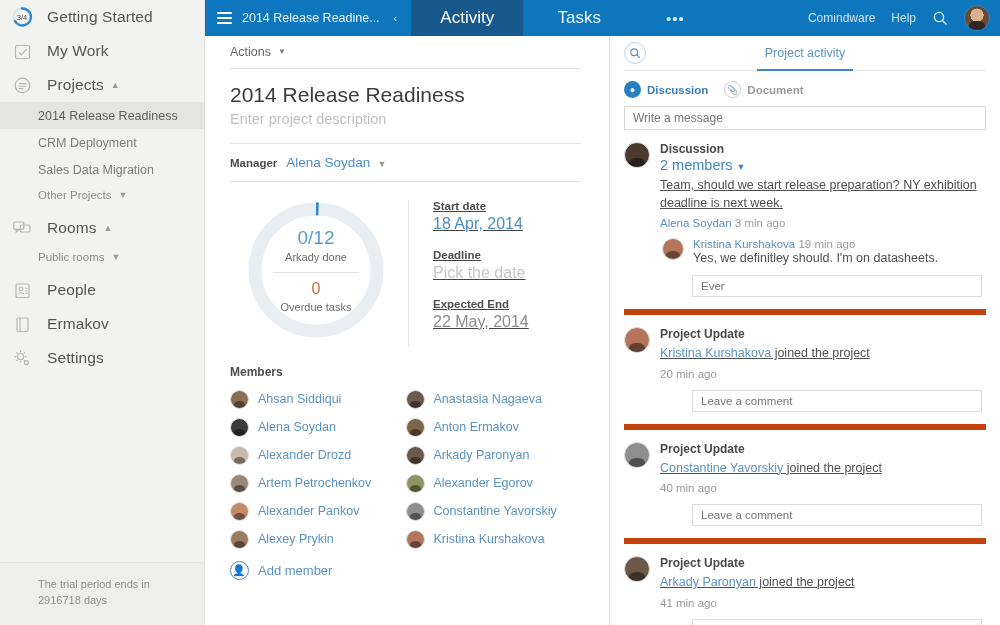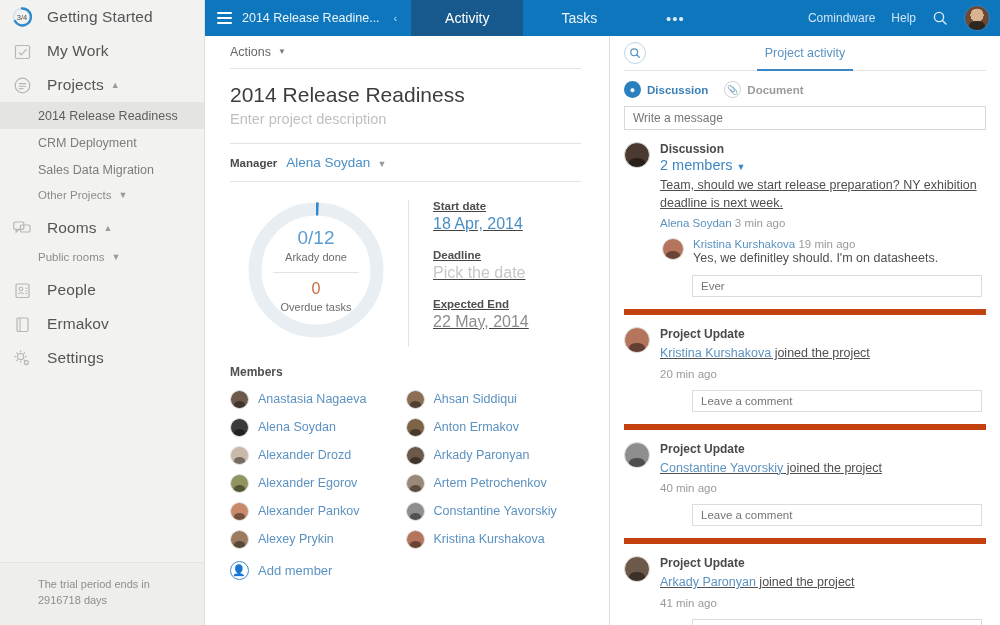--- a/index.html
+++ b/index.html
@@ -64,21 +64,21 @@
   .tb-title-wrap {
     display: flex; align-items: center;
     padding: 0 10px 0 12px; gap: 10px;
   }
   .burger { width: 15px; display: flex; flex-direction: column; gap: 3px; cursor: pointer; }
   .burger i { display: block; height: 2px; background: #fff; border-radius: 1px; }
   .tb-title { font-size: 12.5px; color: #eaf4fb; white-space: nowrap; }
   .tb-collapse { font-size: 11px; color: #bcdcf1; padding: 0 4px; cursor: pointer; }
   .tb-tab {
     display: flex; align-items: center; justify-content: center;
-    width: 112px; font-size: 14px; color: #eaf4fb; cursor: pointer;
+    width: 112px; font-size: 17px; color: #eaf4fb; cursor: pointer;
   }
   .tb-tab.active { background: #17598c; color: #fff; }
   .tb-more {
     display: flex; align-items: center; justify-content: center;
     width: 80px; color: #dcecf8; font-size: 15px; letter-spacing: 1px; cursor: pointer;
   }
   .tb-spacer { flex: 1; }
   .tb-right { display: flex; align-items: center; gap: 16px; padding-right: 10px; }
   .tb-link { font-size: 12px; color: #cfe5f5; cursor: pointer; }
   .tb-search { cursor: pointer; display: flex; align-items: center; }
@@ -426,50 +426,50 @@
             <div class="date-block">
               <div class="date-lbl">Expected End</div>
               <div class="date-val gray">22 May, 2014</div>
             </div>
           </div>
         </div>
 
         <div class="members-title">Members</div>
         <div class="members-grid" id="members-grid">
             <div class="member">
+              <span class="m-av" style="background: rgb(139, 111, 85);"></span>
+              <span class="m-name">Ahsan Siddiqui</span>
+            </div>
+            <div class="member">
               <span class="m-av" style="background: rgb(110, 90, 76);"></span>
               <span class="m-name">Anastasia Nagaeva</span>
             </div>
             <div class="member">
-              <span class="m-av" style="background: rgb(139, 111, 85);"></span>
-              <span class="m-name">Ahsan Siddiqui</span>
-            </div>
-            <div class="member">
               <span class="m-av" style="background: rgb(59, 59, 59);"></span>
               <span class="m-name">Alena Soydan</span>
             </div>
             <div class="member">
               <span class="m-av" style="background: rgb(125, 99, 71);"></span>
               <span class="m-name">Anton Ermakov</span>
             </div>
             <div class="member">
               <span class="m-av" style="background: rgb(201, 185, 168);"></span>
               <span class="m-name">Alexander Drozd</span>
             </div>
             <div class="member">
               <span class="m-av" style="background: rgb(109, 89, 73);"></span>
               <span class="m-name">Arkady Paronyan</span>
             </div>
             <div class="member">
+              <span class="m-av" style="background: rgb(154, 136, 120);"></span>
+              <span class="m-name">Artem Petrochenkov</span>
+            </div>
+            <div class="member">
               <span class="m-av" style="background: rgb(143, 148, 96);"></span>
               <span class="m-name">Alexander Egorov</span>
-            </div>
-            <div class="member">
-              <span class="m-av" style="background: rgb(154, 136, 120);"></span>
-              <span class="m-name">Artem Petrochenkov</span>
             </div>
             <div class="member">
               <span class="m-av" style="background: rgb(201, 138, 108);"></span>
               <span class="m-name">Alexander Pankov</span>
             </div>
             <div class="member">
               <span class="m-av" style="background: rgb(142, 142, 142);"></span>
               <span class="m-name">Constantine Yavorskiy</span>
             </div>
             <div class="member">

